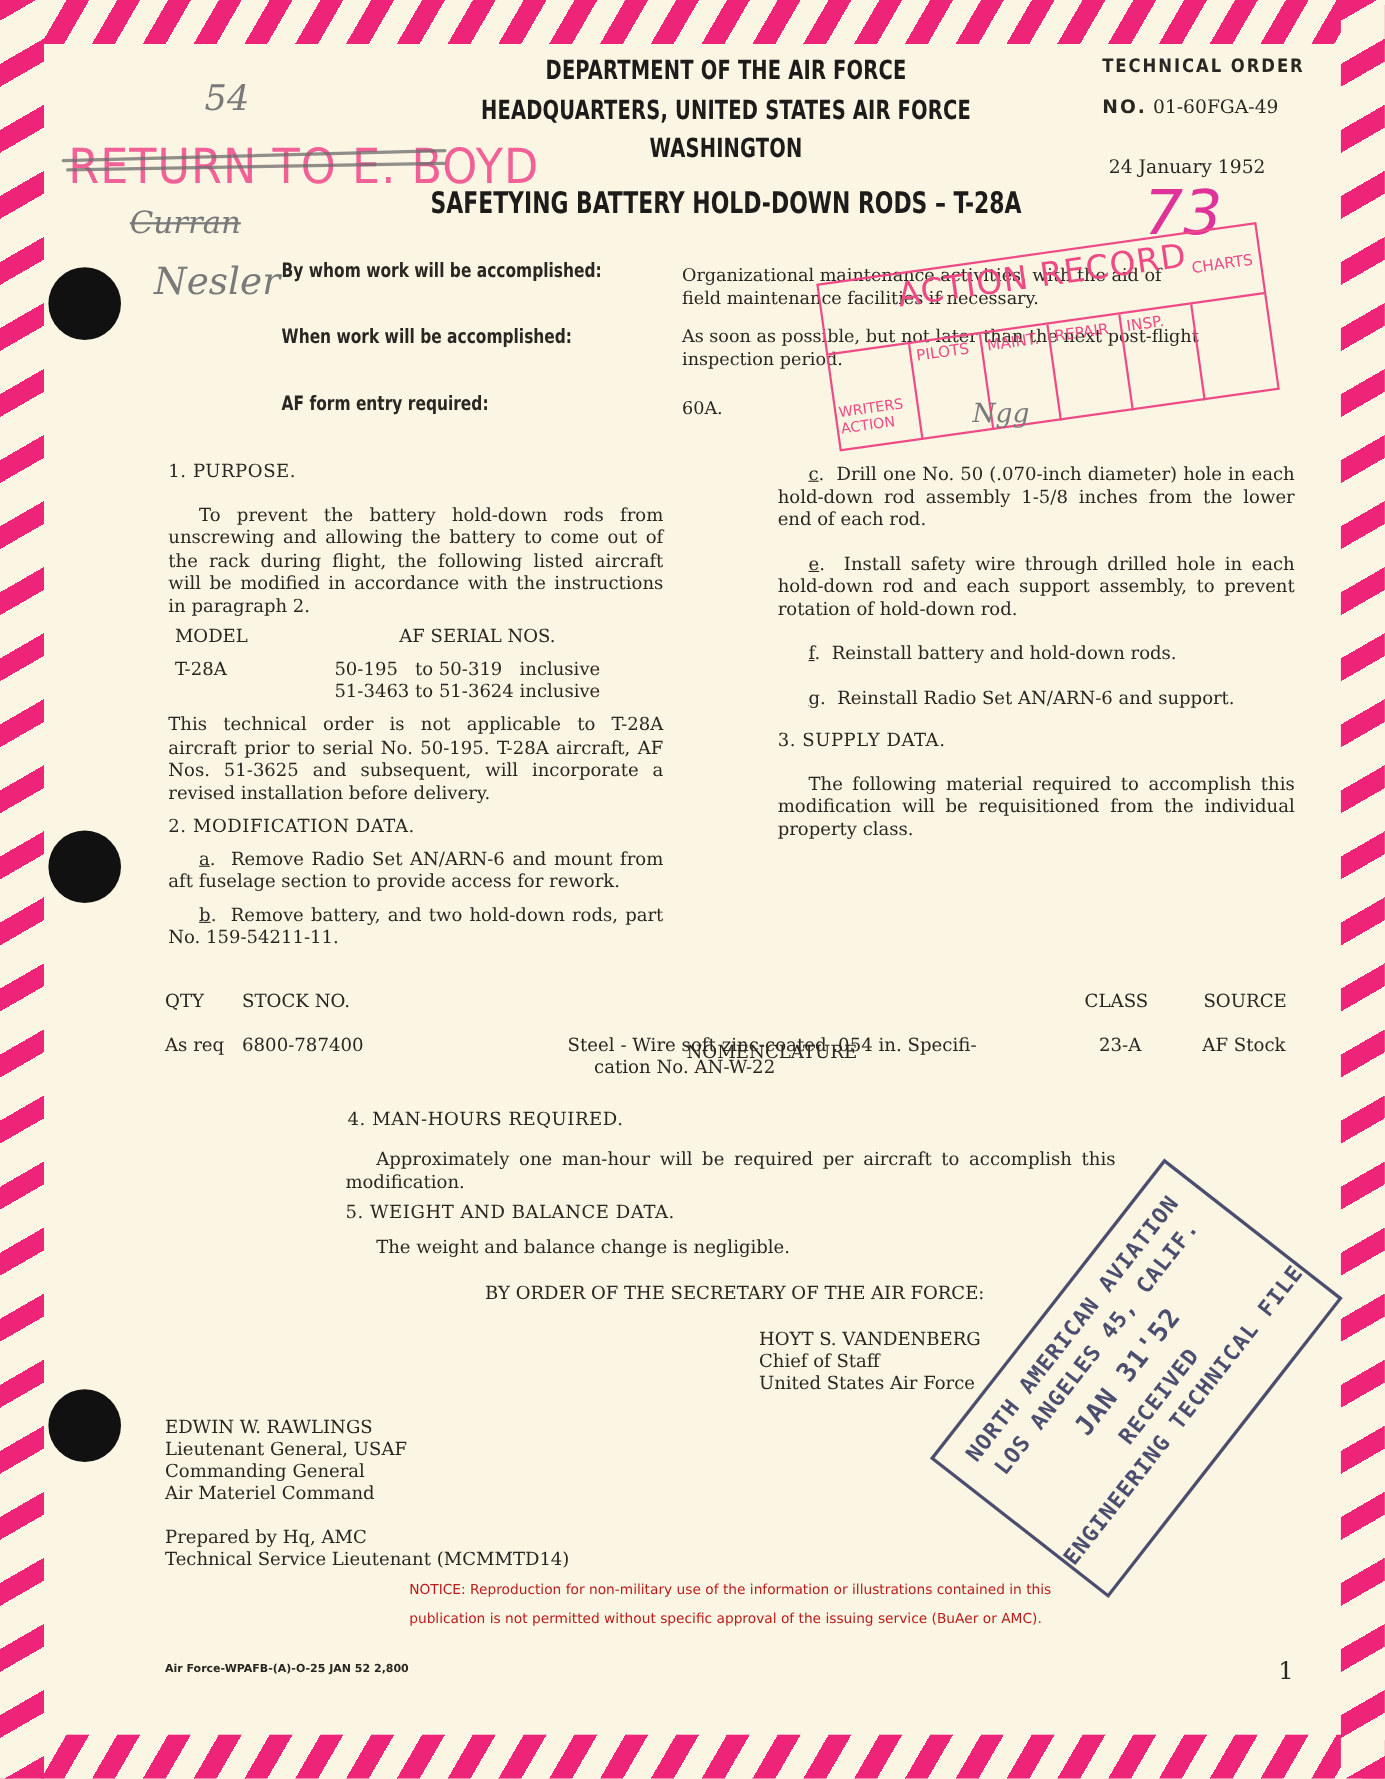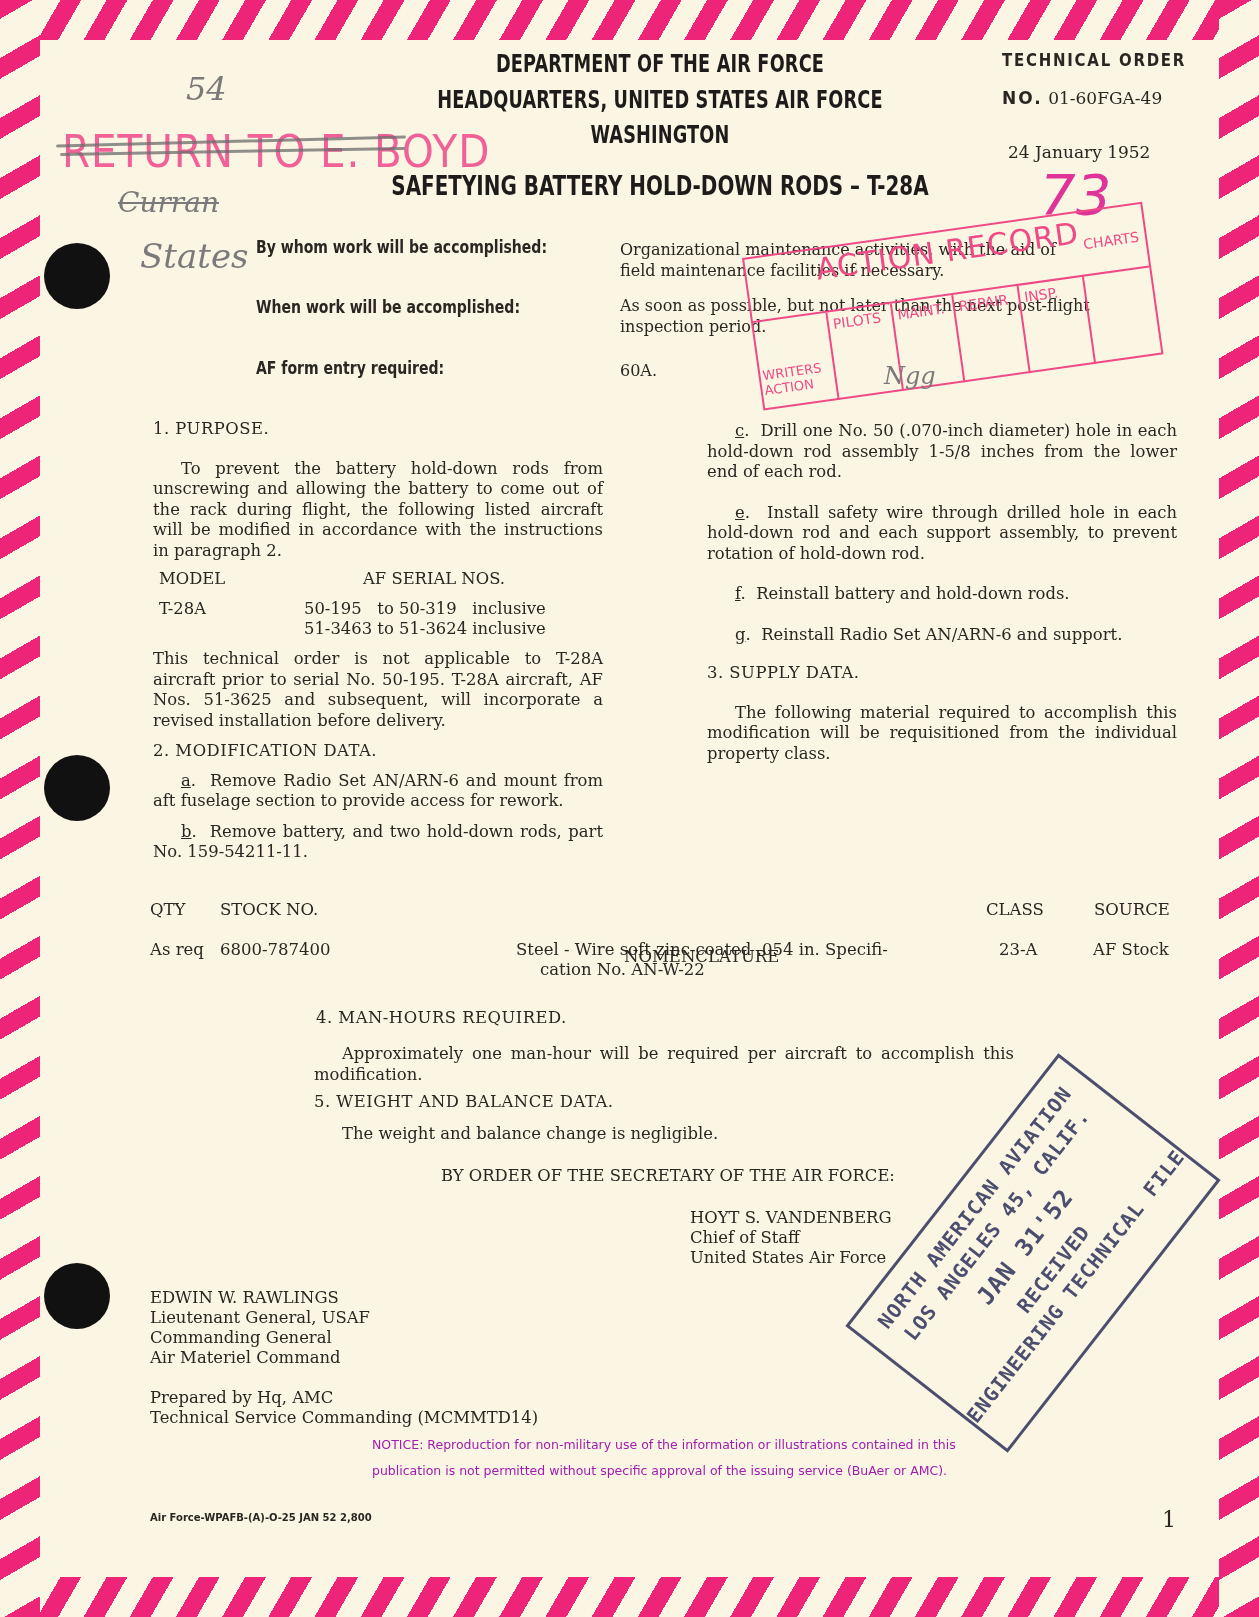--- a/index.html
+++ b/index.html
@@ -47,42 +47,42 @@
 
   .action-stamp { position:absolute; left:742px; top:258px; width:400px; height:150px; border:2.5px solid #ee4a86; transform:rotate(-8deg); transform-origin:left top; color:#ee4a86; font-family:"DejaVu Sans", sans-serif; }
   .action-stamp .as-title { position:absolute; left:70px; top:2px; font-size:30px; letter-spacing:1px; }
   .action-stamp .as-row { position:absolute; left:0; top:62px; width:400px; height:88px; border-top:2.5px solid #ee4a86; }
   .action-stamp .cell { position:absolute; top:0; height:88px; border-left:2.5px solid #ee4a86; font-size:14px; }
   .action-stamp .cell span { position:absolute; left:4px; top:4px; }
 
   .naa-stamp { position:absolute; left:860px; top:1150px; width:340px; height:200px; border:3px solid #4b4e6e; transform:rotate(-52deg); transform-origin:center; color:#4b4e6e; font-family:"DejaVu Sans Mono", monospace; font-weight:bold; text-align:center; }
   .naa-stamp div { font-size:20px; line-height:28px; letter-spacing:1px; }
 
-  .notice { position:absolute; left:372px; font-family:"DejaVu Sans", sans-serif; font-size:12.5px; color:#a21caf; }
+  .notice { position:absolute; left:372px; font-family:"DejaVu Sans", sans-serif; font-size:12.5px; color:#b91c1c; }
   .footer { position:absolute; left:150px; top:1512px; font-family:"DejaVu Sans", sans-serif; font-weight:bold; font-size:10px; }
   .pagenum { position:absolute; left:1162px; top:1507px; font-size:22px; }
 </style>
 </head>
 <body>
 
 <div class="border-band band-top"></div>
 <div class="border-band band-bottom"></div>
 <div class="border-band band-left"></div>
 <div class="border-band band-right"></div>
 
 <div class="hole" style="top:243px;"></div>
 <div class="hole" style="top:755px;"></div>
 <div class="hole" style="top:1263px;"></div>
 
 <div class="pencil" style="left:186px; top:70px; font-size:32px;">54</div>
 <div class="stamp-return">RETURN TO E. BOYD</div>
 <div class="pencil-strike" style="left:60px; top:150px; width:345px; transform:rotate(-1deg);"></div>
 <div class="pencil-strike" style="left:56px; top:140px; width:350px; transform:rotate(-1.5deg);"></div>
 <div class="pencil" style="left:118px; top:186px; font-size:28px; text-decoration:line-through;">Curran</div>
-<div class="pencil" style="left:140px; top:236px; font-size:34px;">States</div>
+<div class="pencil" style="left:140px; top:236px; font-size:34px;">Nesler</div>
 <div class="magenta-ink" style="left:1040px; top:162px; font-size:56px;">73</div>
 
 <div class="hdr hdr-line" style="top:50px;">DEPARTMENT OF THE AIR FORCE</div>
 <div class="hdr hdr-line" style="top:86px;">HEADQUARTERS, UNITED STATES AIR FORCE</div>
 <div class="hdr hdr-line" style="top:121px;">WASHINGTON</div>
 <div class="hdr title">SAFETYING BATTERY HOLD-DOWN RODS – T-28A</div>
 
 <div class="to-block" style="top:50px;">TECHNICAL ORDER</div>
 <div class="to-num">
   <b>NO.</b>
@@ -170,21 +170,21 @@
 <div class="abs body" style="left:441px; top:1166px;">BY ORDER OF THE SECRETARY OF THE AIR FORCE:</div>
 <div class="abs body" style="left:690px; top:1208px;">HOYT S. VANDENBERG</div>
 <div class="abs body" style="left:690px; top:1228px;">Chief of Staff</div>
 <div class="abs body" style="left:690px; top:1248px;">United States Air Force</div>
 
 <div class="abs body" style="left:150px; top:1288px;">EDWIN W. RAWLINGS</div>
 <div class="abs body" style="left:150px; top:1308px;">Lieutenant General, USAF</div>
 <div class="abs body" style="left:150px; top:1328px;">Commanding General</div>
 <div class="abs body" style="left:150px; top:1348px;">Air Materiel Command</div>
 <div class="abs body" style="left:150px; top:1388px;">Prepared by Hq, AMC</div>
-<div class="abs body" style="left:150px; top:1408px;">Technical Service Commanding (MCMMTD14)</div>
+<div class="abs body" style="left:150px; top:1408px;">Technical Service Lieutenant (MCMMTD14)</div>
 
 <div class="naa-stamp">
   <div style="margin-top:12px;">NORTH AMERICAN AVIATION</div>
   <div>LOS ANGELES 45, CALIF.</div>
   <div style="font-size:24px; margin-top:8px;">JAN 31'52</div>
   <div style="margin-top:8px;">RECEIVED</div>
   <div>ENGINEERING TECHNICAL FILE</div>
 </div>
 
 <div class="notice" style="top:1437px;">NOTICE:  Reproduction for non-military use of the information or illustrations contained in this</div>

